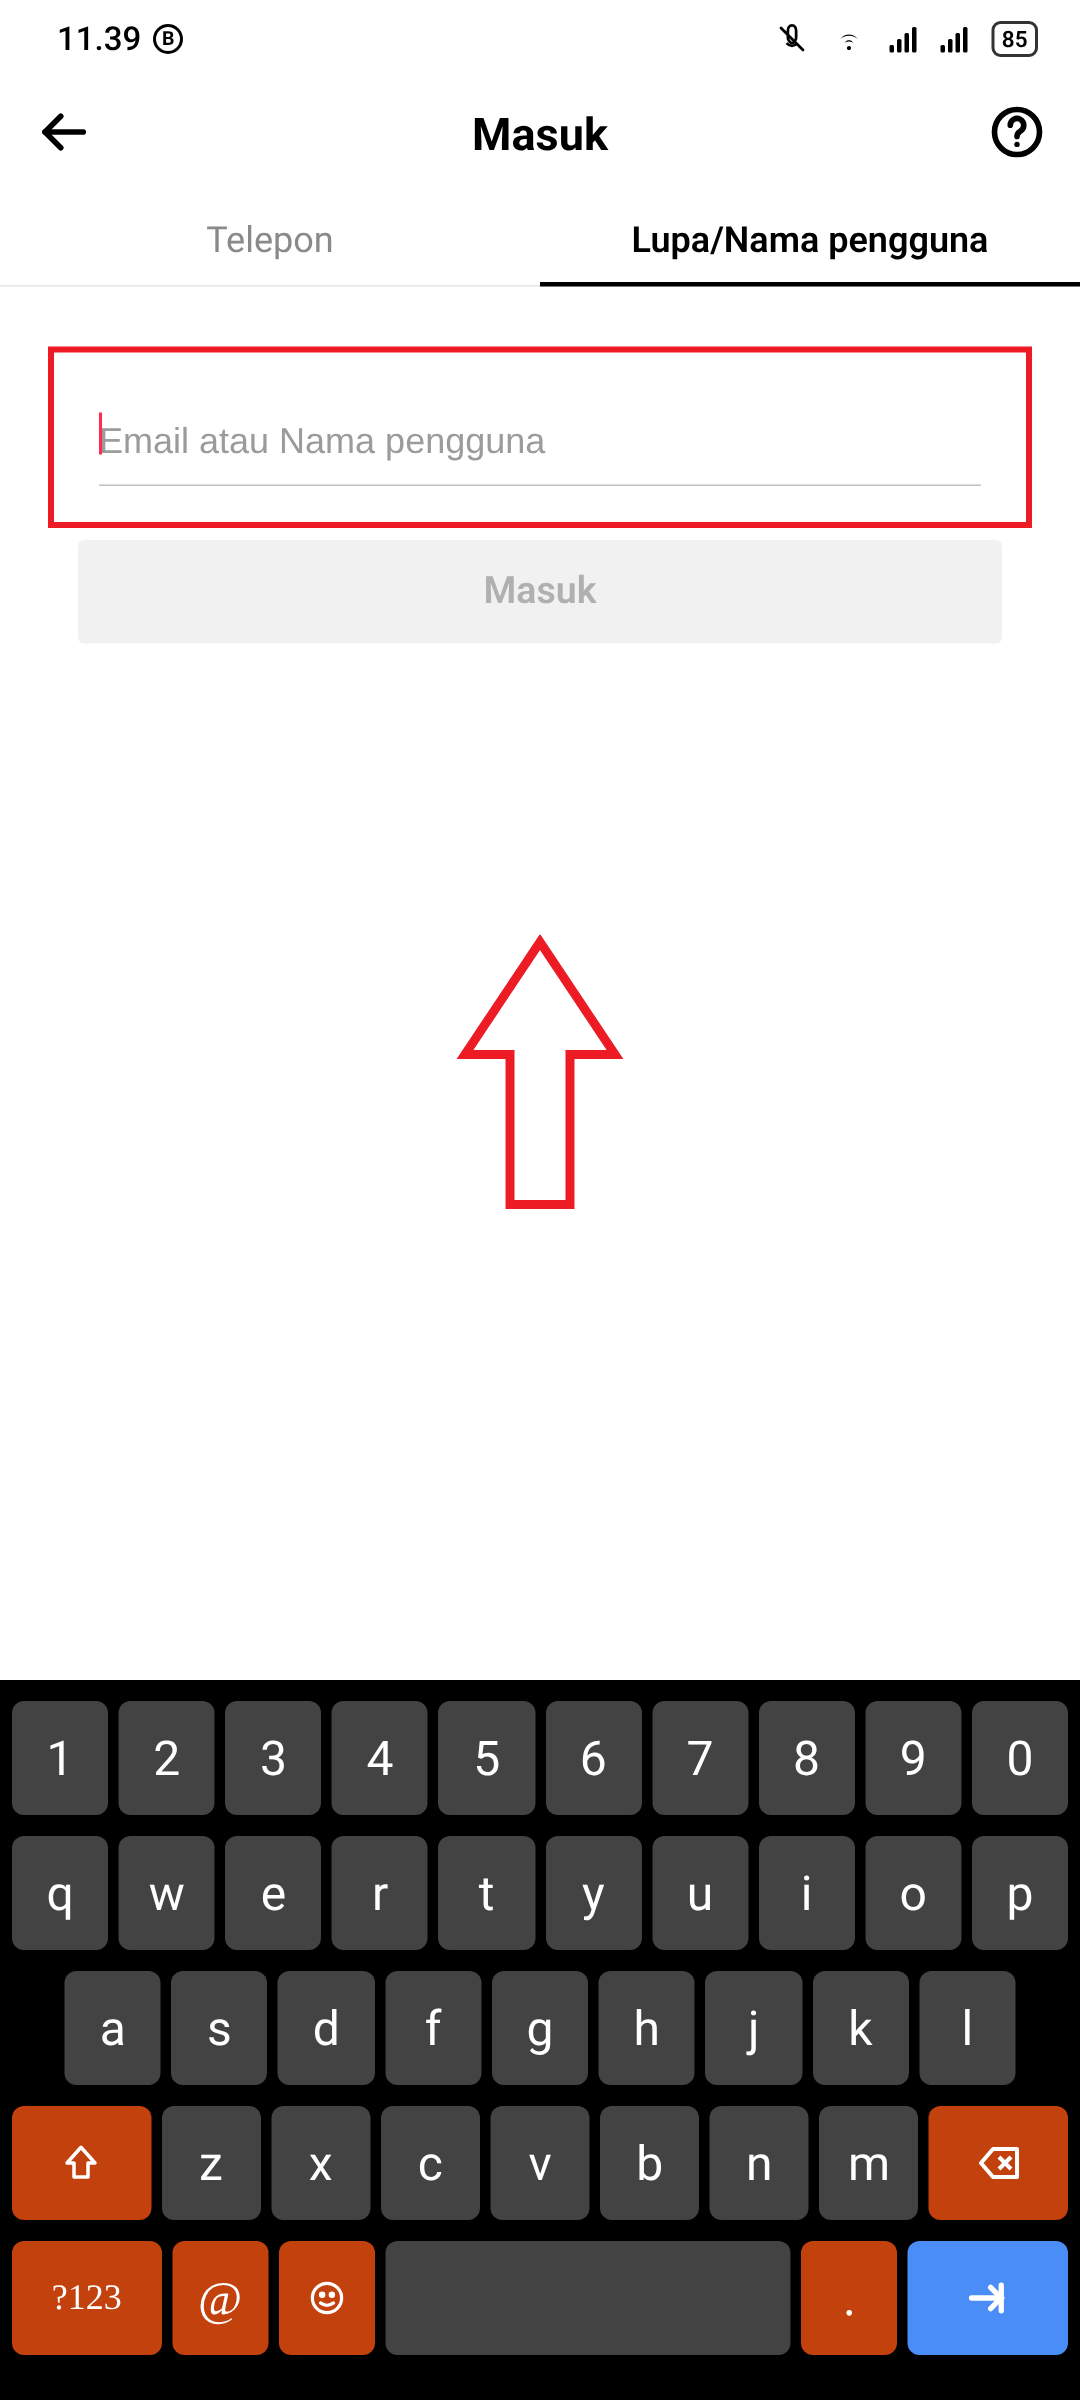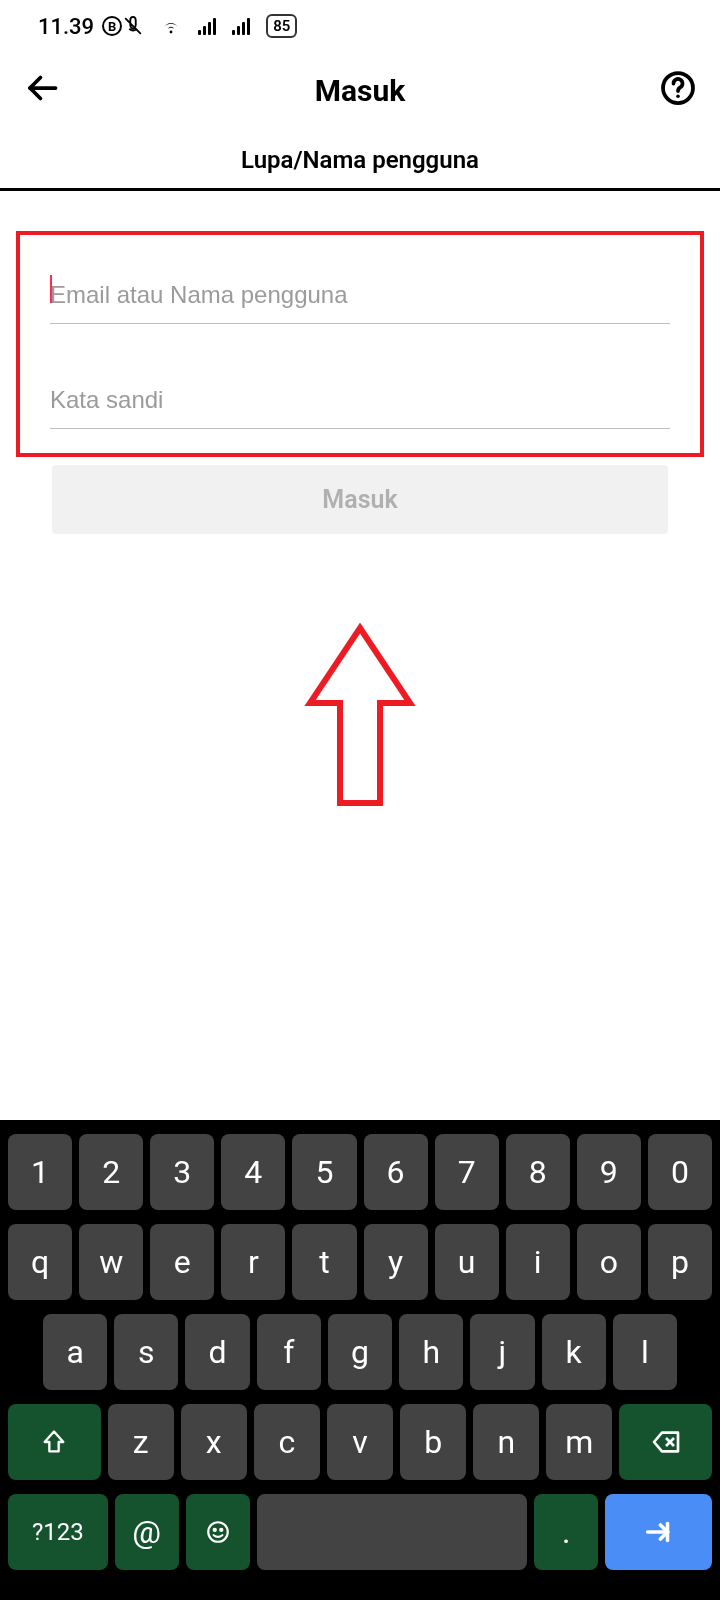--- a/index.html
+++ b/index.html
@@ -6,20 +6,21 @@
     body {
       width: 720px;
       height: 1600px;
       font-family: -apple-system, BlinkMacSystemFont, 'Segoe UI', Roboto, sans-serif;
       background: #ffffff;
       overflow: hidden;
       position: relative;
     }
     .status-bar {
       display: flex;
+      justify-content: space-between;
       align-items: center;
       padding: 10px 28px 8px 38px;
       height: 50px;
       font-size: 22px;
       font-weight: 500;
       color: #000;
     }
     .status-left { display: flex; align-items: center; gap: 8px; }
     .status-right { display: flex; align-items: center; gap: 16px; }
     .status-right svg { width: 22px; height: 22px; }
@@ -70,21 +71,21 @@
       height: 3px;
       background: #000;
     }
     .form-area {
       padding: 40px 0 0;
       margin: 0;
       position: relative;
     }
     .highlight-box {
       border: 4px solid #ed1c24;
-      margin: 0 16px;
+      margin: 0 32px;
       padding: 38px 30px 24px;
     }
     .input-wrapper {
       margin-bottom: 54px;
       position: relative;
     }
     .input-wrapper:last-child { margin-bottom: 0; }
     .text-input {
       width: 100%;
       border: none;
@@ -148,21 +149,21 @@
       background: #434343;
       color: #fff;
       border-radius: 8px;
       height: 76px;
       display: flex;
       align-items: center;
       justify-content: center;
       font-size: 32px;
       font-weight: 400;
     }
-    .kb-key.dark { background: #14532d; }
+    .kb-key.dark { background: #c2410c; font-family: Liberation Serif, serif; }
     .kb-key.space { flex: 3.8; }
     .kb-key.enter { background: #4a8df6; flex: 1.5; }
     .kb-key.small-text { font-size: 24px; }
     .row2 { padding: 0 35px; }
     .row3 { padding: 0 0; }
     .row3 .kb-key.shift, .row3 .kb-key.backspace { flex: 1.4; }
     .row4 { gap: 7px; }
     .b-circle {
       border: 2px solid #000;
       border-radius: 50%;
@@ -229,31 +230,29 @@
   <div class="help-btn">
     <svg viewBox="0 0 24 24" fill="none" stroke="#000" stroke-width="2.5">
         <circle cx="12" cy="12" r="10"></circle>
         <path d="M9 9a3 3 0 1 1 4.5 2.6c-.8.5-1.5 1-1.5 2.4" stroke-linecap="round"></path>
         <circle cx="12" cy="17.5" r="1.2" fill="#000" stroke="none"></circle>
       </svg>
   </div>
 </div>
 
 <div class="tabs">
+  <div class="tab">Telepon</div>
   <div class="tab active">Lupa/Nama pengguna</div>
 </div>
 
 <div class="form-area">
   <div class="highlight-box">
     <div class="input-wrapper focused">
       <span class="cursor-bar"></span>
       <input class="text-input" type="text" placeholder="Email atau Nama pengguna" style="">
-    </div>
-    <div class="input-wrapper">
-      <input class="text-input" type="password" placeholder="Kata sandi" style="">
     </div>
   </div>
   <div class="login-btn">Masuk</div>
 </div>
 
 <div class="arrow-annotation">
   <svg width="120" height="190" viewBox="0 0 120 190">
     <path d="M60 5 L110 80 L80 80 L80 180 L40 180 L40 80 L10 80 Z" fill="none" stroke="#ed1c24" stroke-width="6" stroke-linejoin="miter"></path>
   </svg>
 </div>

